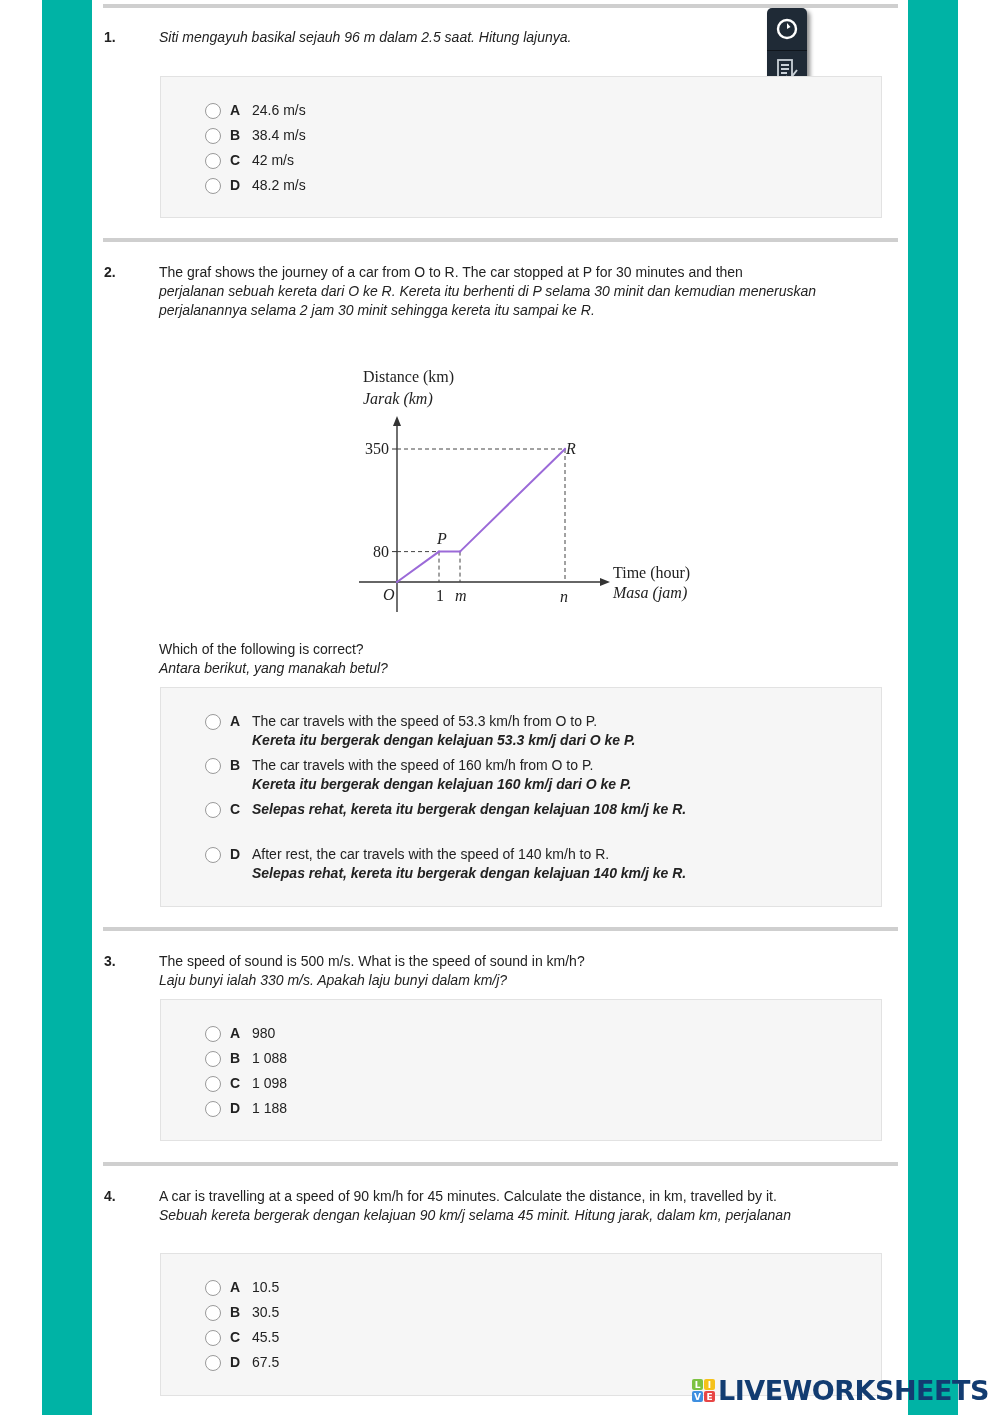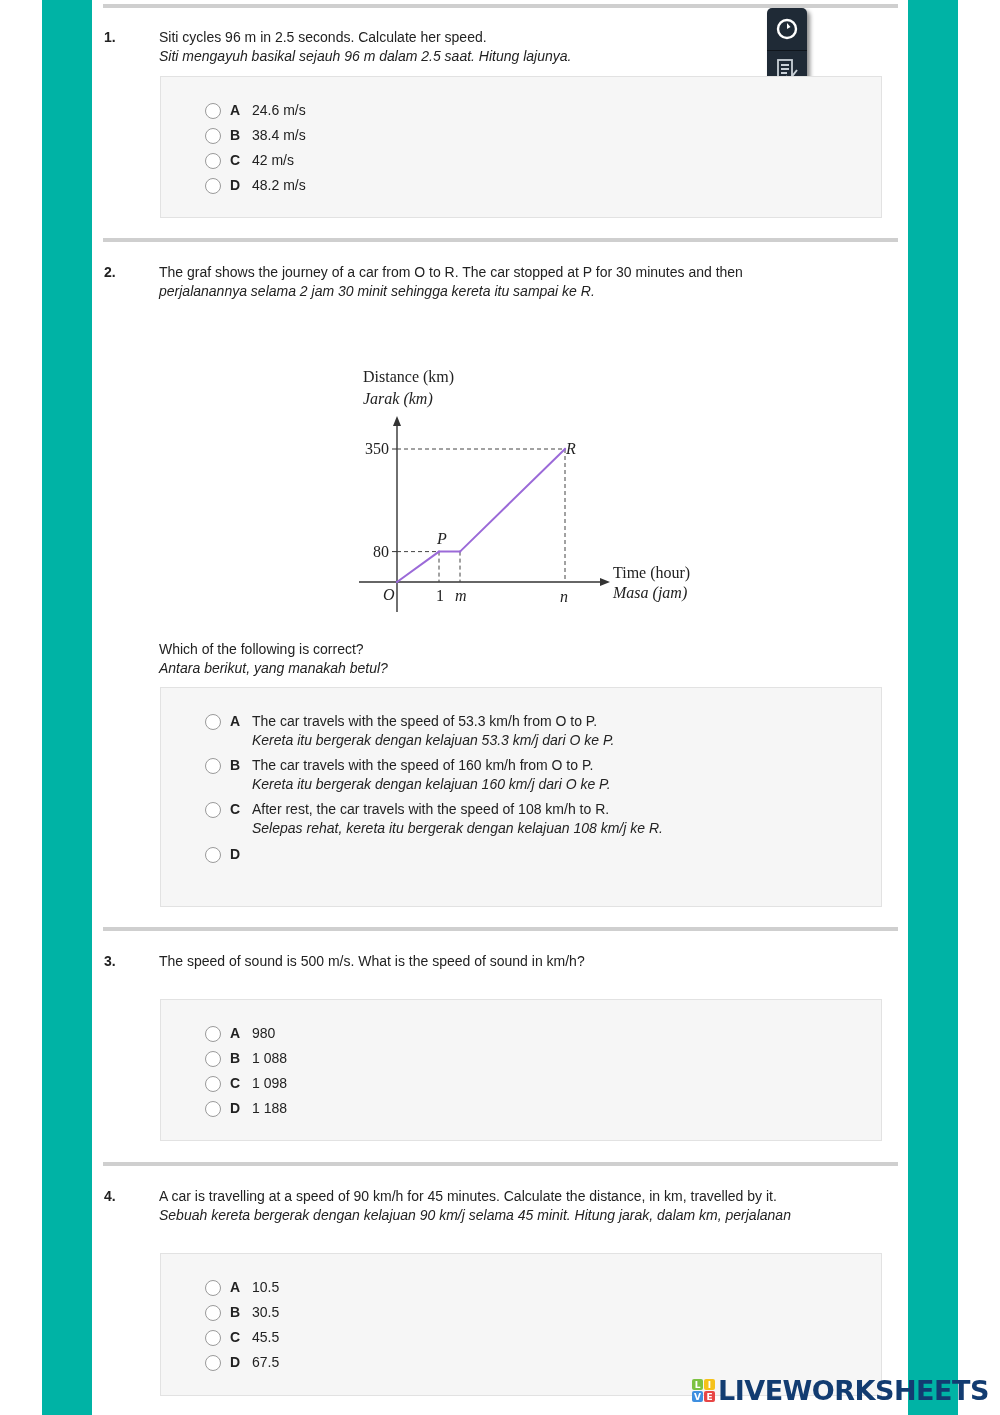--- a/index.html
+++ b/index.html
@@ -18,21 +18,21 @@
   .optbox {
     position:absolute; left:160px; width:722px;
     background:#f6f6f6; border:1px solid #e2e2e2; box-sizing:border-box;
   }
   .opt { position:absolute; left:44px; display:flex; align-items:flex-start; font-size:14px; line-height:19px; }
   .radio {
     width:14px; height:14px; border:1px solid #9a9a9a; border-radius:50%;
     background:#fff; margin-top:2px; margin-right:9px; flex:none;
   }
   .letter { font-weight:bold; width:22px; flex:none; }
-  .otext .it { font-style:italic; display:block; }
+  .otext .it { font-style:italic; display:block;font-weight:bold; }
   .floating-tools {
     position:absolute; left:767px; top:8px; width:40px; height:83px;
     background:#1f2a36; border-radius:5px;
     box-shadow:3px 3px 4px rgba(0,0,0,0.45);
   }
   .floating-tools .divider { position:absolute; left:0; top:42px; width:40px; height:1px; background:#0f151c; }
   .tool-btn { position:absolute; left:0; width:40px; height:40px; display:flex; align-items:center; justify-content:center; cursor:pointer; }
   .chart-wrap { position:absolute; left:340px; top:362px; width:380px; height:260px; }
   .chart-wrap svg { position:absolute; left:0; top:0; }
   .chart-text { font-family:"Liberation Serif", serif; font-size:16px; fill:#222; }
@@ -65,21 +65,20 @@
       <line x1="6" y1="11" x2="14" y2="11" stroke="#c9d1d8" stroke-width="2"></line>
       <line x1="6" y1="15" x2="12" y2="15" stroke="#c9d1d8" stroke-width="2"></line>
       <path d="M11 18 L14 22 L22 12" fill="none" stroke="#c9d1d8" stroke-width="2"></path>
     </svg>
   </div>
 </div>
 
 <div class="sep" style="top:4px"></div>
 <div class="qnum" style="top:29px">1.</div>
 <div class="qtext" style="top:28px">
-  <div>Siti cycles 96 m in 2.5 seconds. Calculate her speed.</div>
   <div class="it">Siti mengayuh basikal sejauh 96 m dalam 2.5 saat. Hitung lajunya.</div>
 </div>
 <div class="optbox" style="top:76px; height:142px">
   <label class="opt" style="top:24px">
       <span class="radio"></span>
       <span class="letter">A</span>
       <span class="otext">24.6 m/s</span>
     </label>
   <label class="opt" style="top:49px">
       <span class="radio"></span>
@@ -95,20 +94,21 @@
       <span class="radio"></span>
       <span class="letter">D</span>
       <span class="otext">48.2 m/s</span>
     </label>
 </div>
 
 <div class="sep" style="top:238px"></div>
 <div class="qnum" style="top:264px">2.</div>
 <div class="qtext" style="top:263px; line-height:19px;">
   <div>The graf shows the journey of a car from O to R. The car stopped at P for 30 minutes and then</div>
+  <div class="it">perjalanan sebuah kereta dari O ke R. Kereta itu berhenti di P selama 30 minit dan kemudian meneruskan</div>
   <div class="it">perjalanannya selama 2 jam 30 minit sehingga kereta itu sampai ke R.</div>
 </div>
 
 <div class="chart-wrap">
   <svg id="chart" width="380" height="260">
     <text class="chart-text" x="23" y="20">Distance (km)</text>
     <text class="chart-text-it" x="23" y="42">Jarak (km)</text>
     <text class="chart-text" x="273" y="216">Time (hour)</text>
     <text class="chart-text-it" x="273" y="236">Masa (jam)</text>
     <g id="chart-marks">
@@ -151,32 +151,34 @@
       <span class="otext"><span>The car travels with the speed of 53.3 km/h from O to P.</span><span class="it">Kereta itu bergerak dengan kelajuan 53.3 km/j dari O ke P.</span></span>
     </label>
   <label class="opt" style="top:68px">
       <span class="radio"></span>
       <span class="letter">B</span>
       <span class="otext"><span>The car travels with the speed of 160 km/h from O to P.</span><span class="it">Kereta itu bergerak dengan kelajuan 160 km/j dari O ke P.</span></span>
     </label>
   <label class="opt" style="top:112px">
       <span class="radio"></span>
       <span class="letter">C</span>
-      <span class="otext"><span>After rest, the car travels with the speed of 108 km/h to R.</span><span class="it">Selepas rehat, kereta itu bergerak dengan kelajuan 108 km/j ke R.</span></span>
+      <span class="otext"><span class="it">Selepas rehat, kereta itu bergerak dengan kelajuan 108 km/j ke R.</span></span>
     </label>
   <label class="opt" style="top:157px">
       <span class="radio"></span>
       <span class="letter">D</span>
+      <span class="otext"><span>After rest, the car travels with the speed of 140 km/h to R.</span><span class="it">Selepas rehat, kereta itu bergerak dengan kelajuan 140 km/j ke R.</span></span>
     </label>
 </div>
 
 <div class="sep" style="top:927px"></div>
 <div class="qnum" style="top:953px">3.</div>
 <div class="qtext" style="top:952px">
   <div>The speed of sound is 500 m/s. What is the speed of sound in km/h?</div>
+  <div class="it">Laju bunyi ialah 330 m/s. Apakah laju bunyi dalam km/j?</div>
 </div>
 <div class="optbox" style="top:999px; height:142px">
   <label class="opt" style="top:24px">
       <span class="radio"></span>
       <span class="letter">A</span>
       <span class="otext">980</span>
     </label>
   <label class="opt" style="top:49px">
       <span class="radio"></span>
       <span class="letter">B</span>

